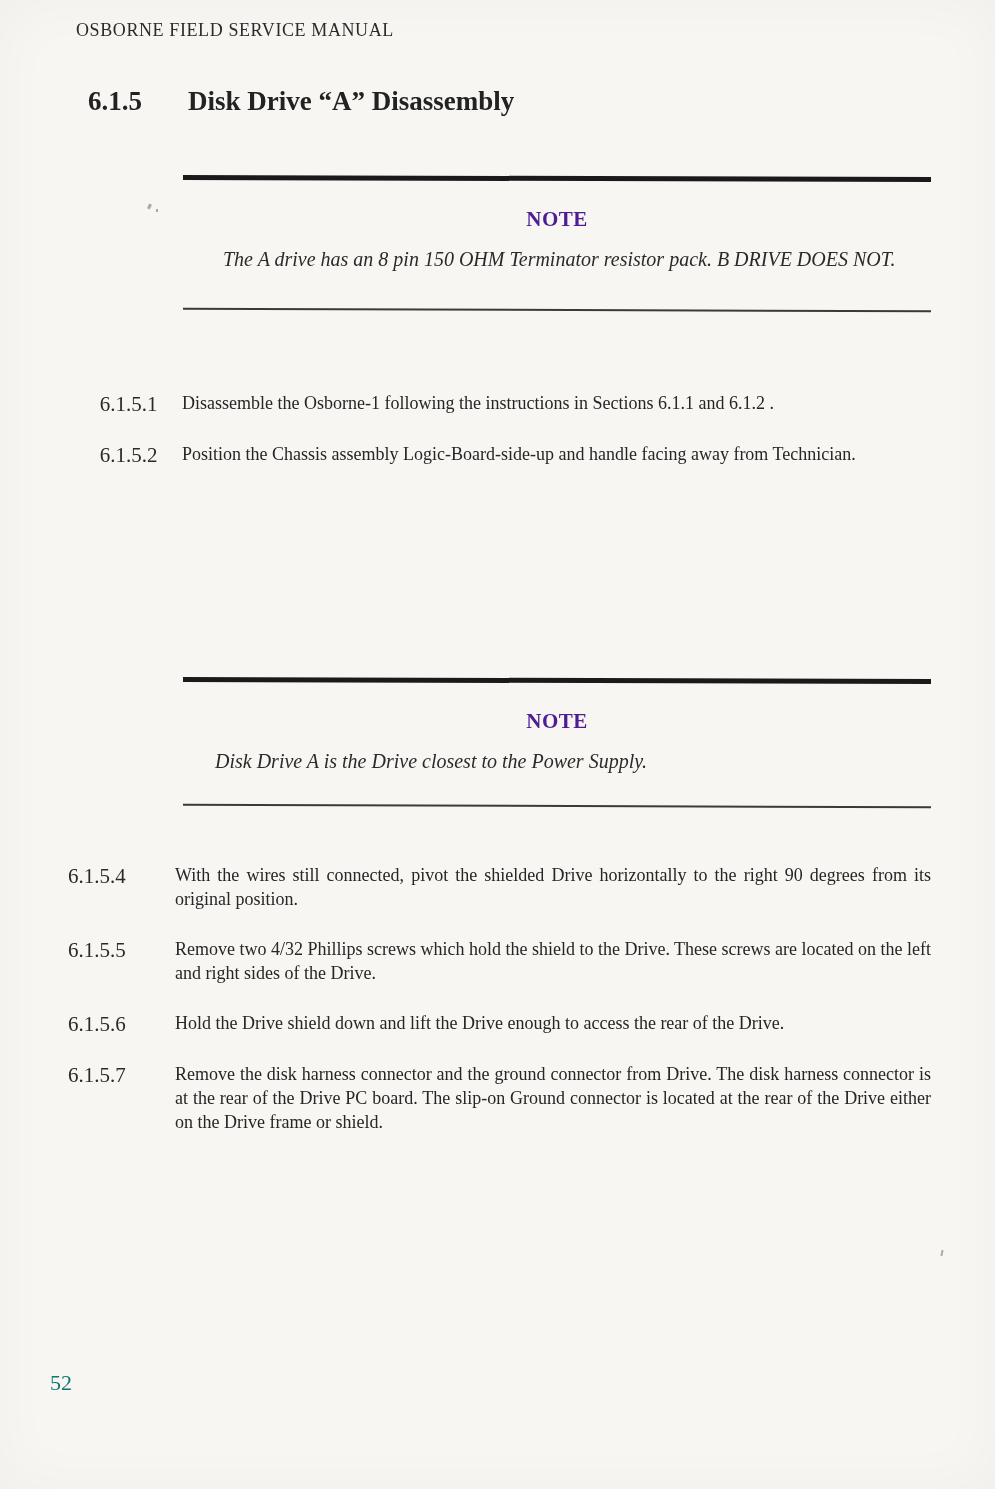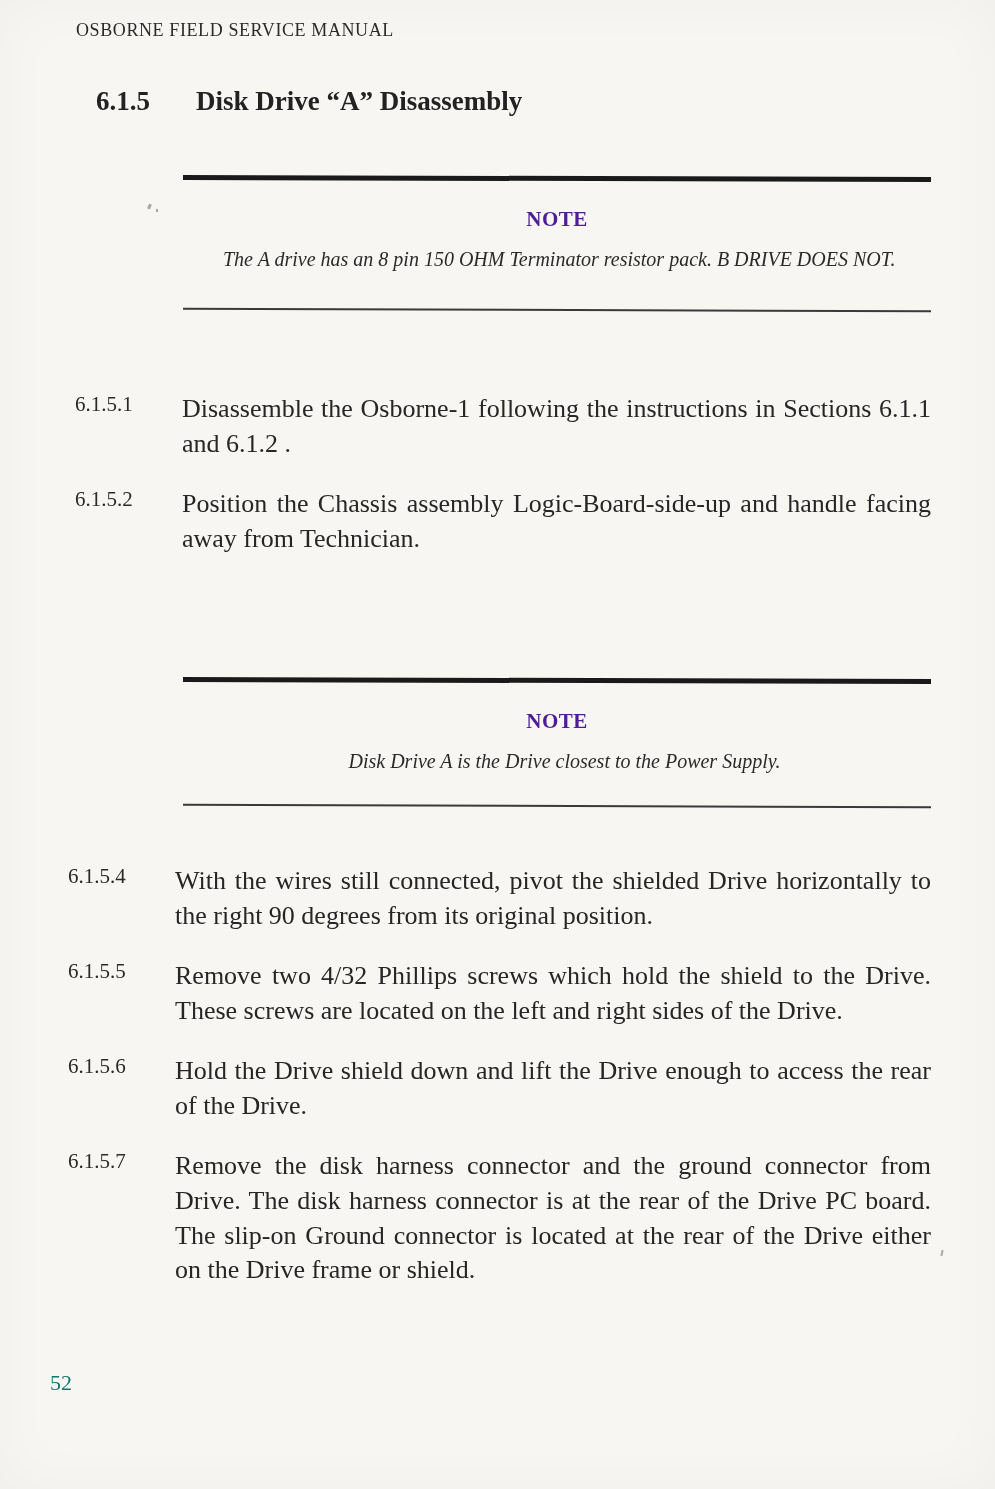--- a/index.html
+++ b/index.html
@@ -27,21 +27,21 @@
     font-size: 18px;
     letter-spacing: 0.6px;
     color: #2b2b2b;
     text-align: center;
   }
 
   
   .section-heading {
     position: absolute;
     top: 86px;
-    left: 96px;
+    left: 88px;
     font-size: 27px;
     font-weight: bold;
     color: #222;
   }
   .section-heading .section-number {
     display: inline-block;
     margin-right: 46px;
   }
 
   
@@ -72,43 +72,43 @@
   }
   .note-text {
     font-style: italic;
     font-size: 20px;
     line-height: 1.33;
     margin: 14px 17px 0 40px;
     color: #2a2a2a;
   }
   .note-block.first .rule-thin { margin-top: 36px; }
   .note-block.second .rule-thin { margin-top: 30px; }
-  .note-block.second .note-text { margin-left: 32px; text-align: center; }
+  .note-block.second .note-text { margin-left: 32px; }
 
   
   .steps {
     position: absolute;
     left: 68px;
     width: 863px;
   }
   .steps.part1 { top: 392px; left: 75px; width: 856px; }
   .steps.part2 { top: 864px; }
   .step {
     display: flex;
     margin-bottom: 26px;
   }
   .step-number {
     flex: 0 0 107px;
     font-size: 21px;
     color: #2a2a2a;
   }
-  .steps.part1 .step-number { flex-basis: 107px; }
+  .steps.part1 .step-number { flex-basis: 107px; text-align: center; }
   .step-text {
     flex: 1 1 auto;
-    font-size: 26px;
+    font-size: 18px;
     line-height: 1.33;
     text-align: justify;
     color: #262626;
   }
 
   
   .page-number {
     position: absolute;
     left: 50px;
     top: 1370px;

